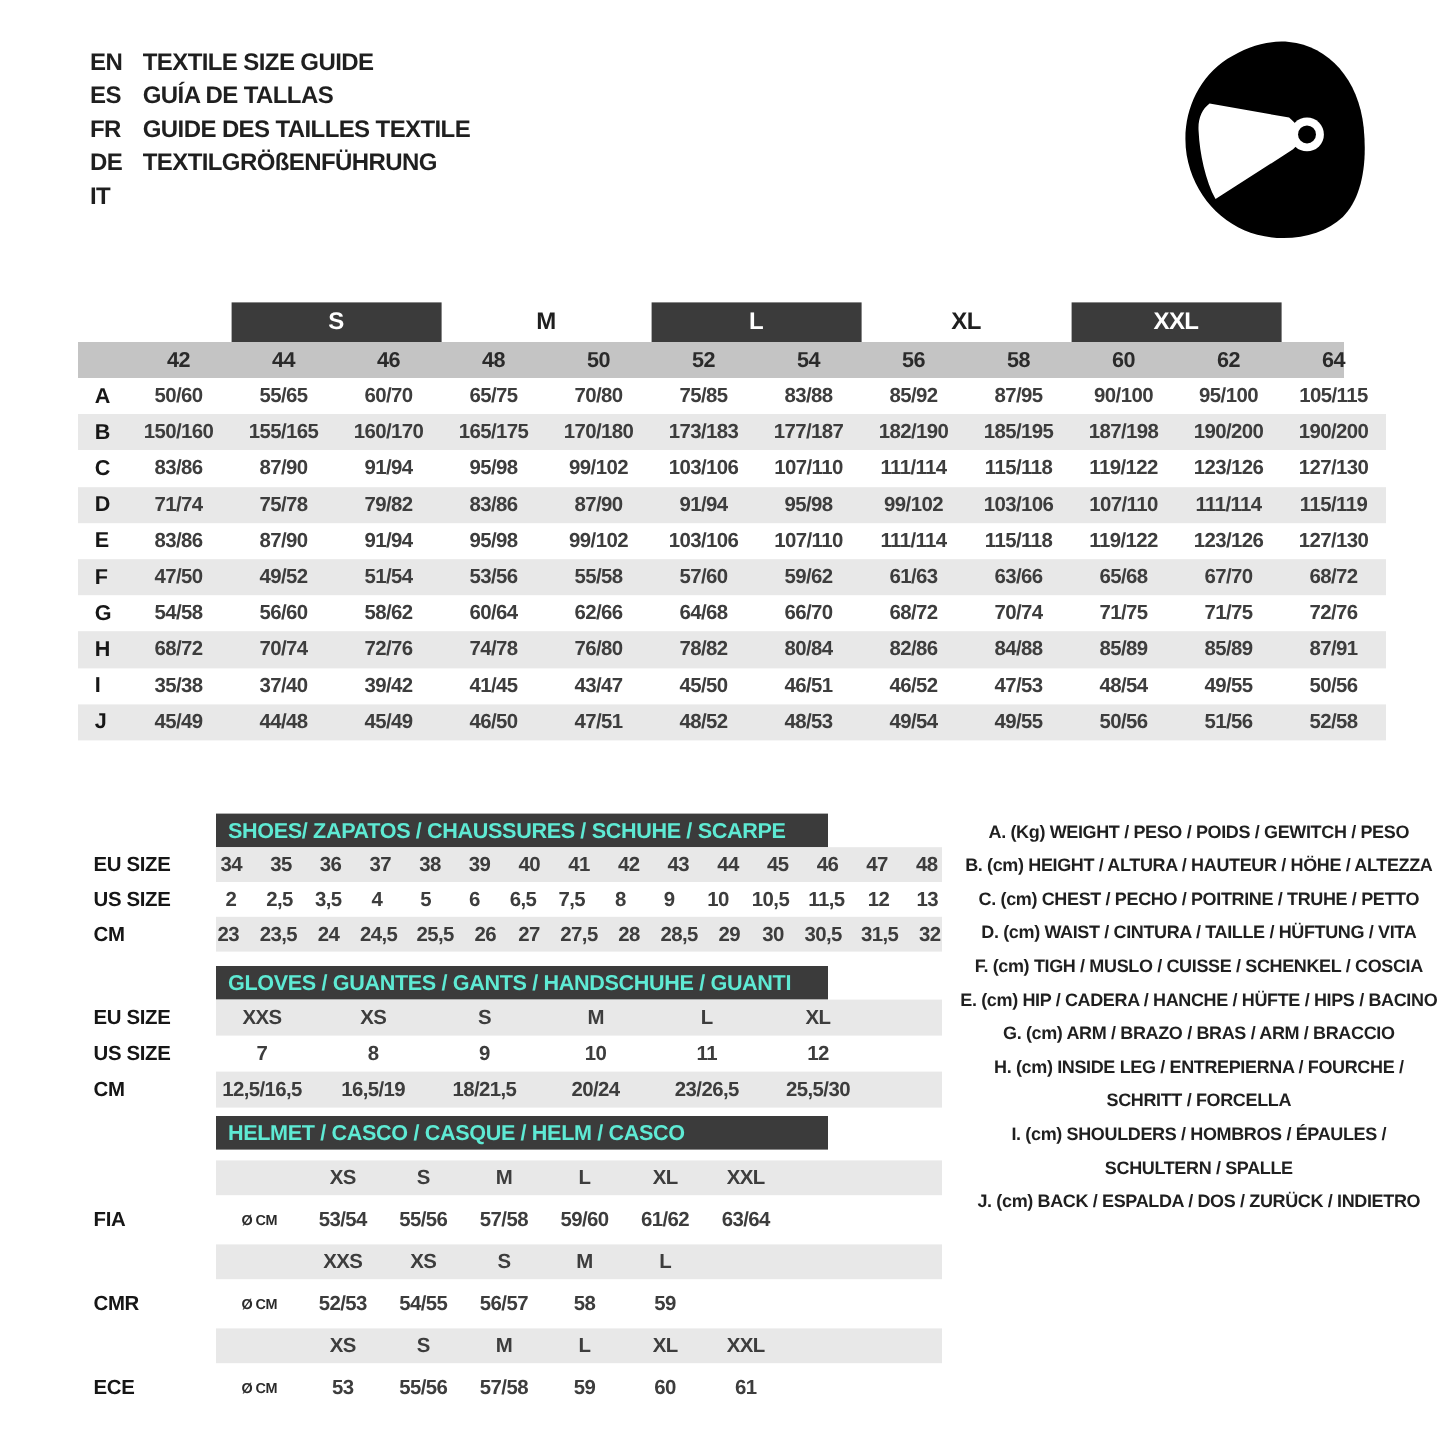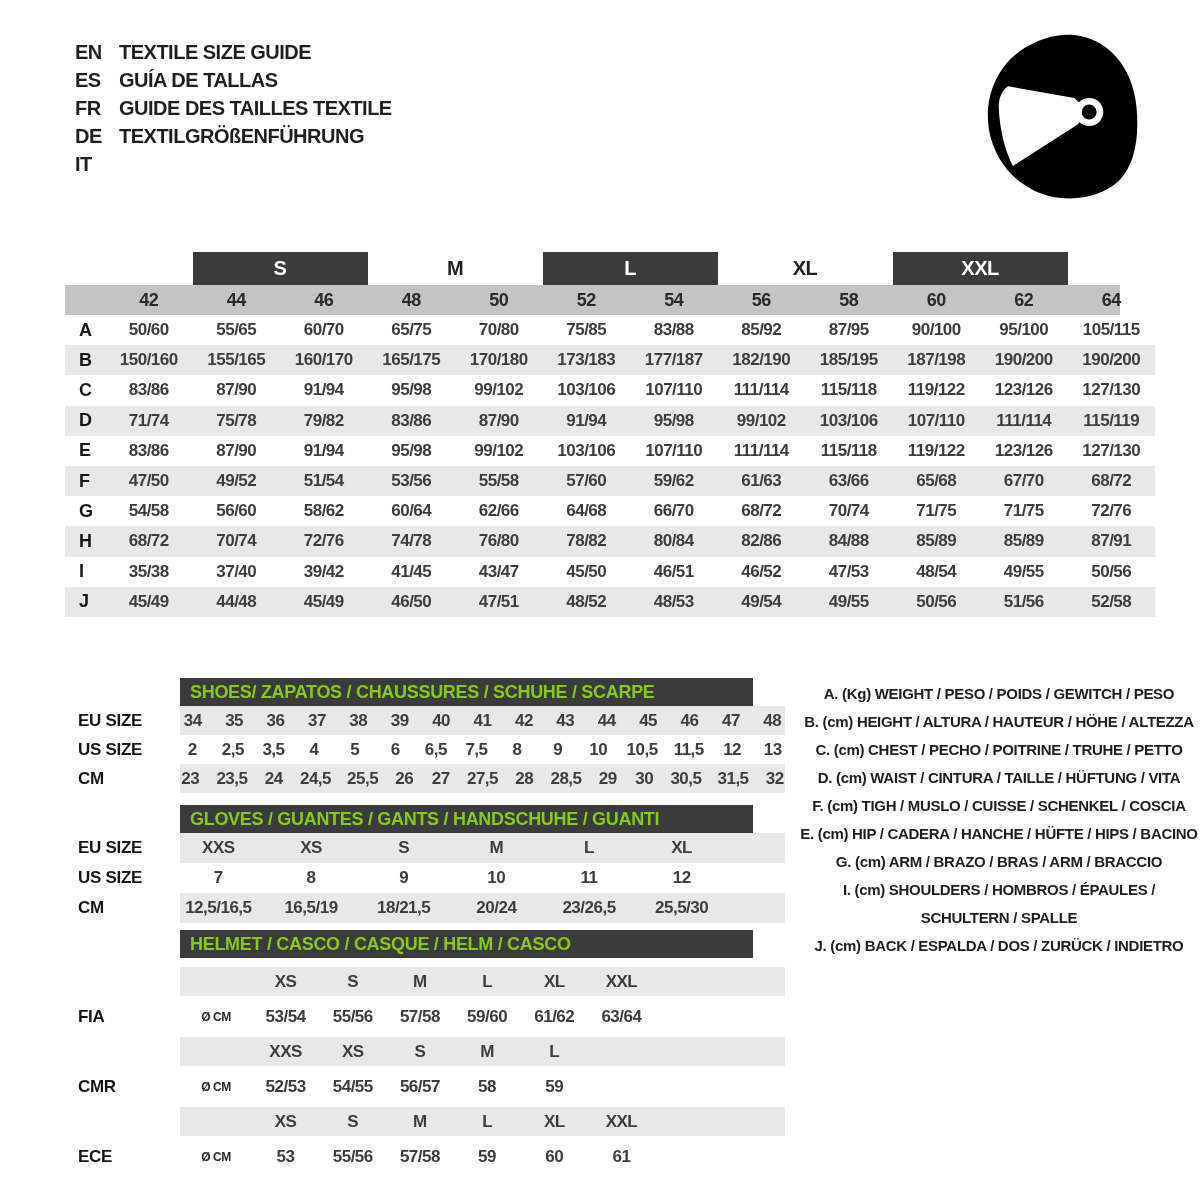--- a/index.html
+++ b/index.html
@@ -27,22 +27,22 @@
              font-weight:bold;font-size:18px;letter-spacing:-0.5px;color:#2a2a2a;}
   .m-row{height:30.2px;}
   .m-row.shaded{background:#e8e8e8;}
   .row-label{display:flex;align-items:center;padding-left:14px;font-weight:bold;
              font-size:18px;color:#161616;}
   .val-cell{display:flex;align-items:center;justify-content:center;font-weight:bold;
             font-size:17px;letter-spacing:-0.5px;color:#3d3d3d;}
 
   
   .block{position:absolute;left:65px;width:720px;}
-  .block-bar{box-sizing:border-box;margin-left:115px;width:573px;height:28px;background:#3b3b3b;
-             color:#84cc16;display:flex;align-items:center;padding-left:10px;
+  .block-bar{box-sizing:border-box;margin-left:115px;width:510px;height:28px;background:#3b3b3b;
+             color:#5eead4;display:flex;align-items:center;padding-left:10px;
              font-weight:bold;font-size:18px;letter-spacing:-0.3px;}
   .lr-row{display:flex;}
   .lr-label{box-sizing:border-box;width:115px;display:flex;align-items:center;padding-left:13px;
             font-weight:bold;font-size:17px;letter-spacing:-0.3px;color:#161616;}
   .lr-band{flex:1;display:grid;grid-auto-flow:column;grid-auto-columns:1fr;align-items:center;gap:16px;}
   .shaded-band{background:#e8e8e8;}
   .lr-cell{text-align:center;font-weight:bold;font-size:17px;letter-spacing:-0.5px;color:#3d3d3d;}
 
   .shoes-block{top:678px;}
   .shoes-block .lr-row{height:29px;}
@@ -460,17 +460,18 @@
   </div>
 
   <div class="legend" id="legend">
       <div class="legend-item">A. (Kg) WEIGHT / PESO / POIDS / GEWITCH / PESO</div>
       <div class="legend-item">B. (cm) HEIGHT / ALTURA / HAUTEUR / HÖHE / ALTEZZA</div>
       <div class="legend-item">C. (cm) CHEST / PECHO / POITRINE / TRUHE / PETTO</div>
       <div class="legend-item">D. (cm) WAIST / CINTURA / TAILLE / HÜFTUNG / VITA</div>
       <div class="legend-item">F. (cm) TIGH / MUSLO / CUISSE / SCHENKEL / COSCIA</div>
       <div class="legend-item">E. (cm) HIP / CADERA / HANCHE / HÜFTE / HIPS / BACINO</div>
       <div class="legend-item">G. (cm) ARM / BRAZO / BRAS / ARM / BRACCIO</div>
+      <div class="legend-item">H. (cm) INSIDE LEG / ENTREPIERNA / FOURCHE / SCHRITT / FORCELLA</div>
       <div class="legend-item">I. (cm) SHOULDERS / HOMBROS / ÉPAULES / SCHULTERN / SPALLE</div>
       <div class="legend-item">J. (cm) BACK / ESPALDA / DOS / ZURÜCK / INDIETRO</div>
     </div>
 
 </div>
 
 </body></html>

